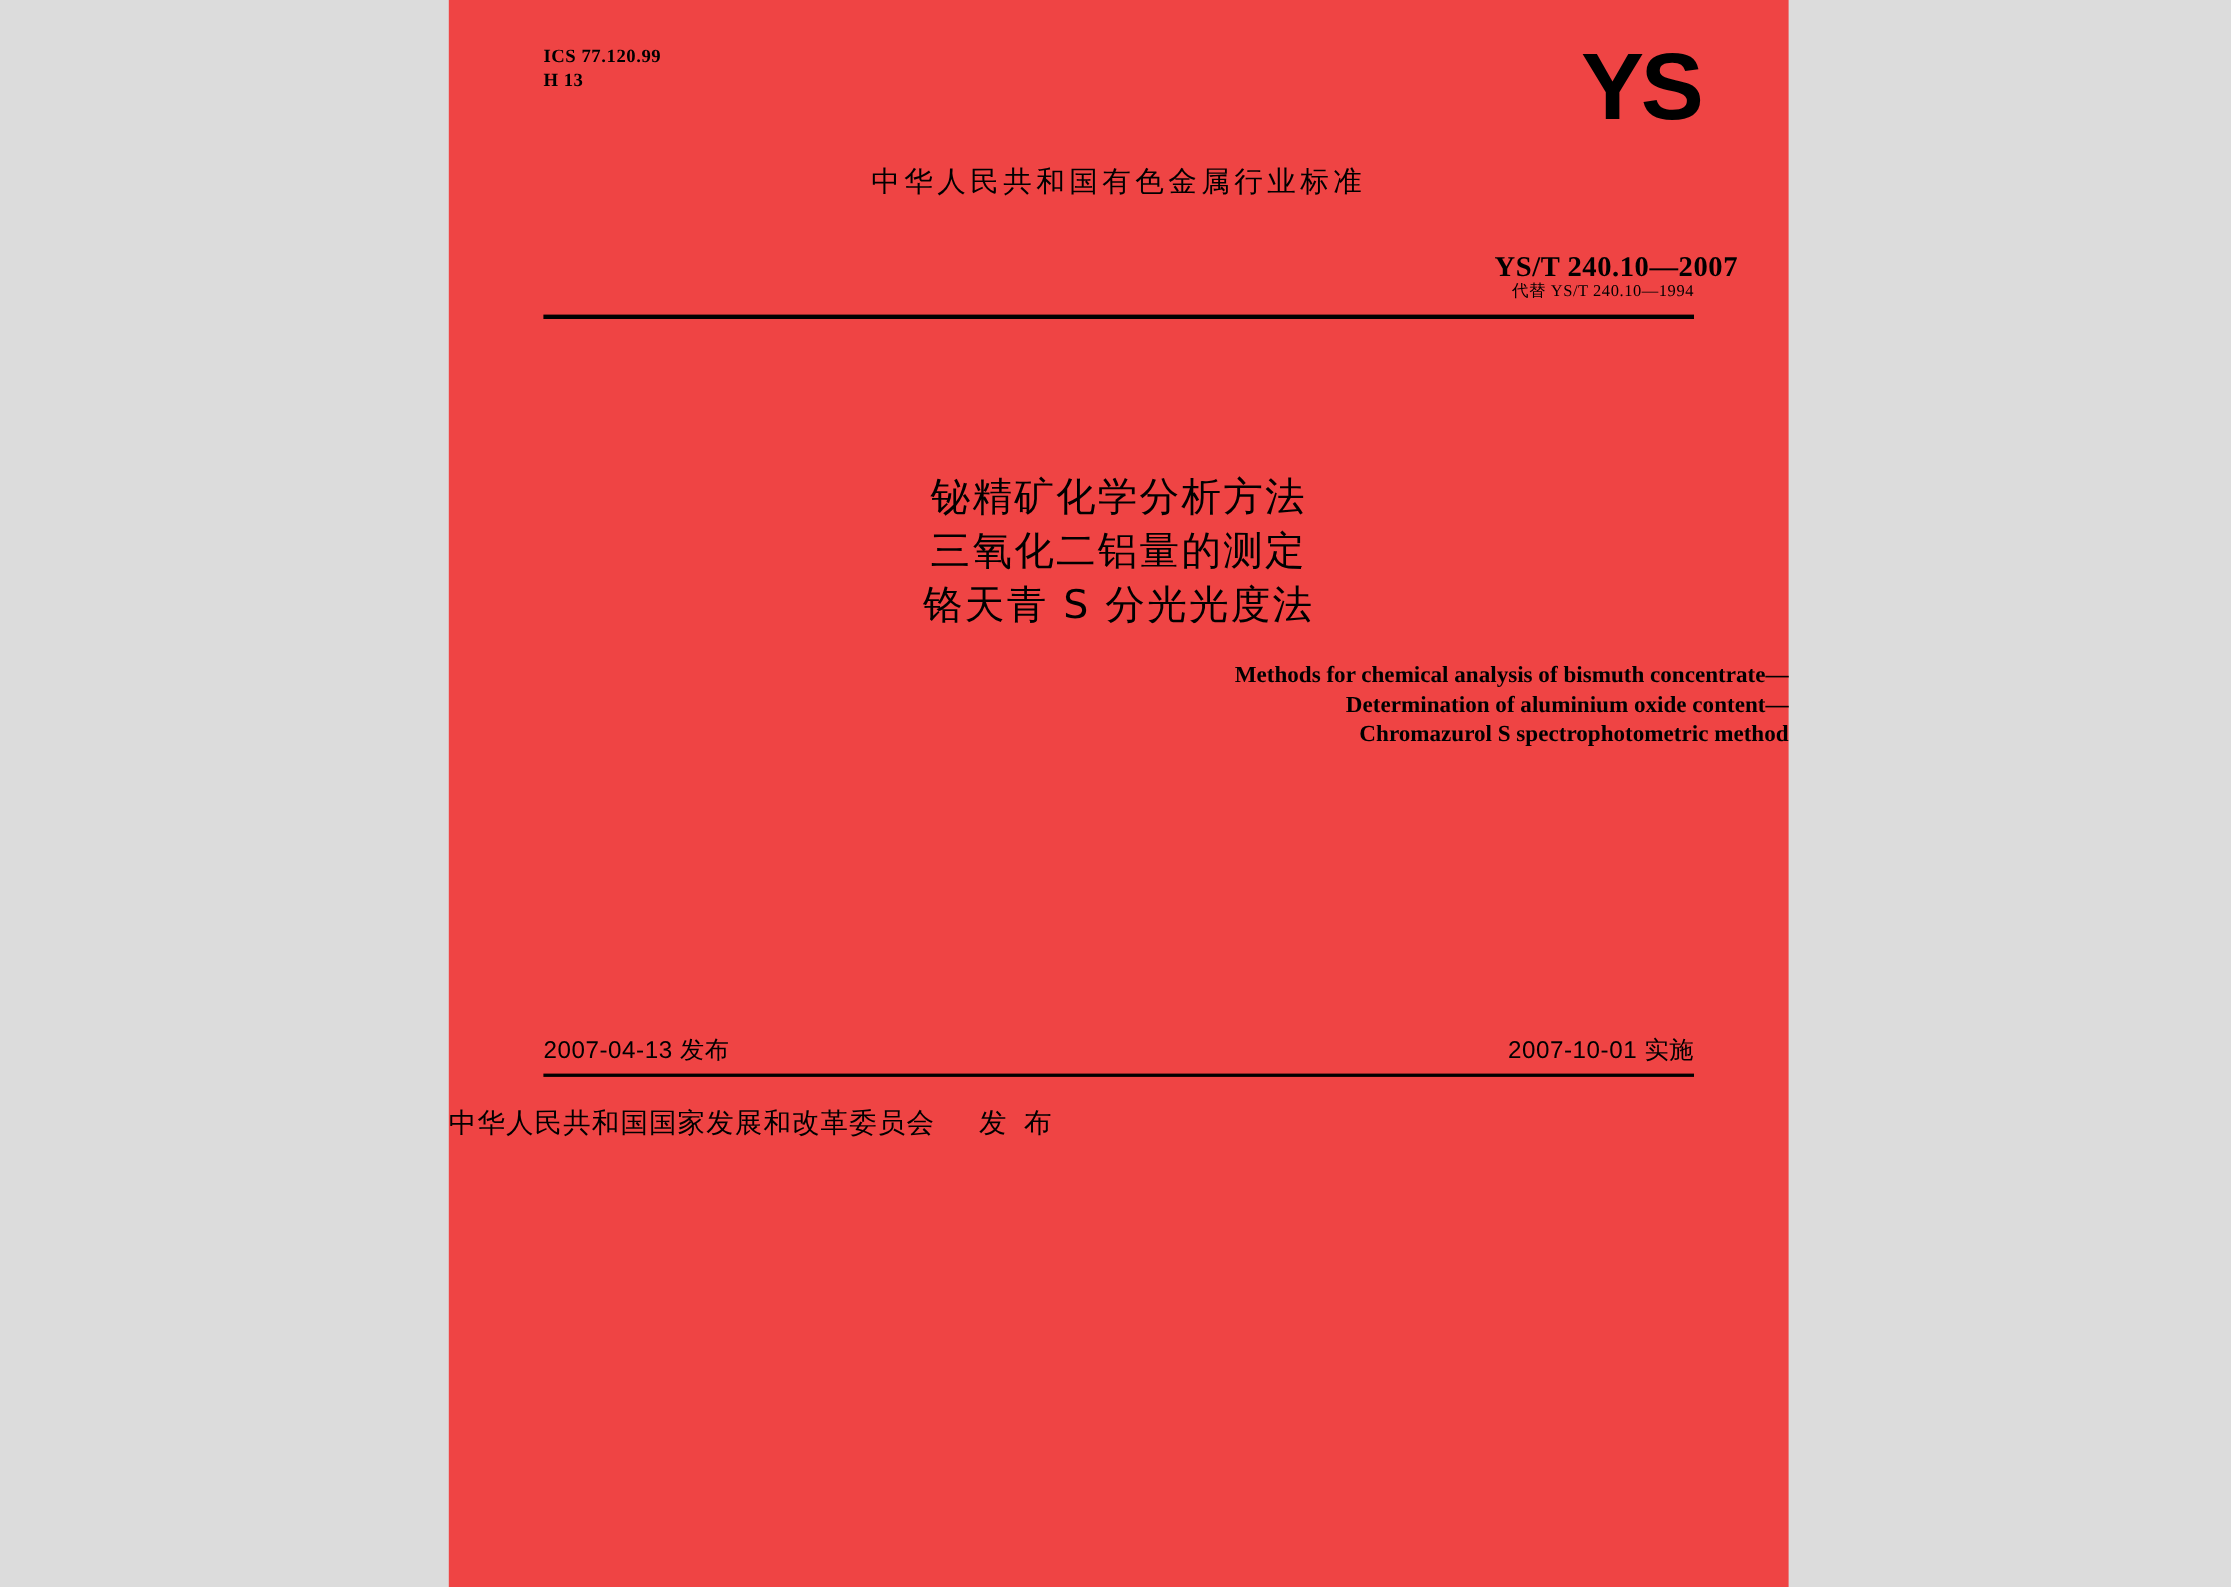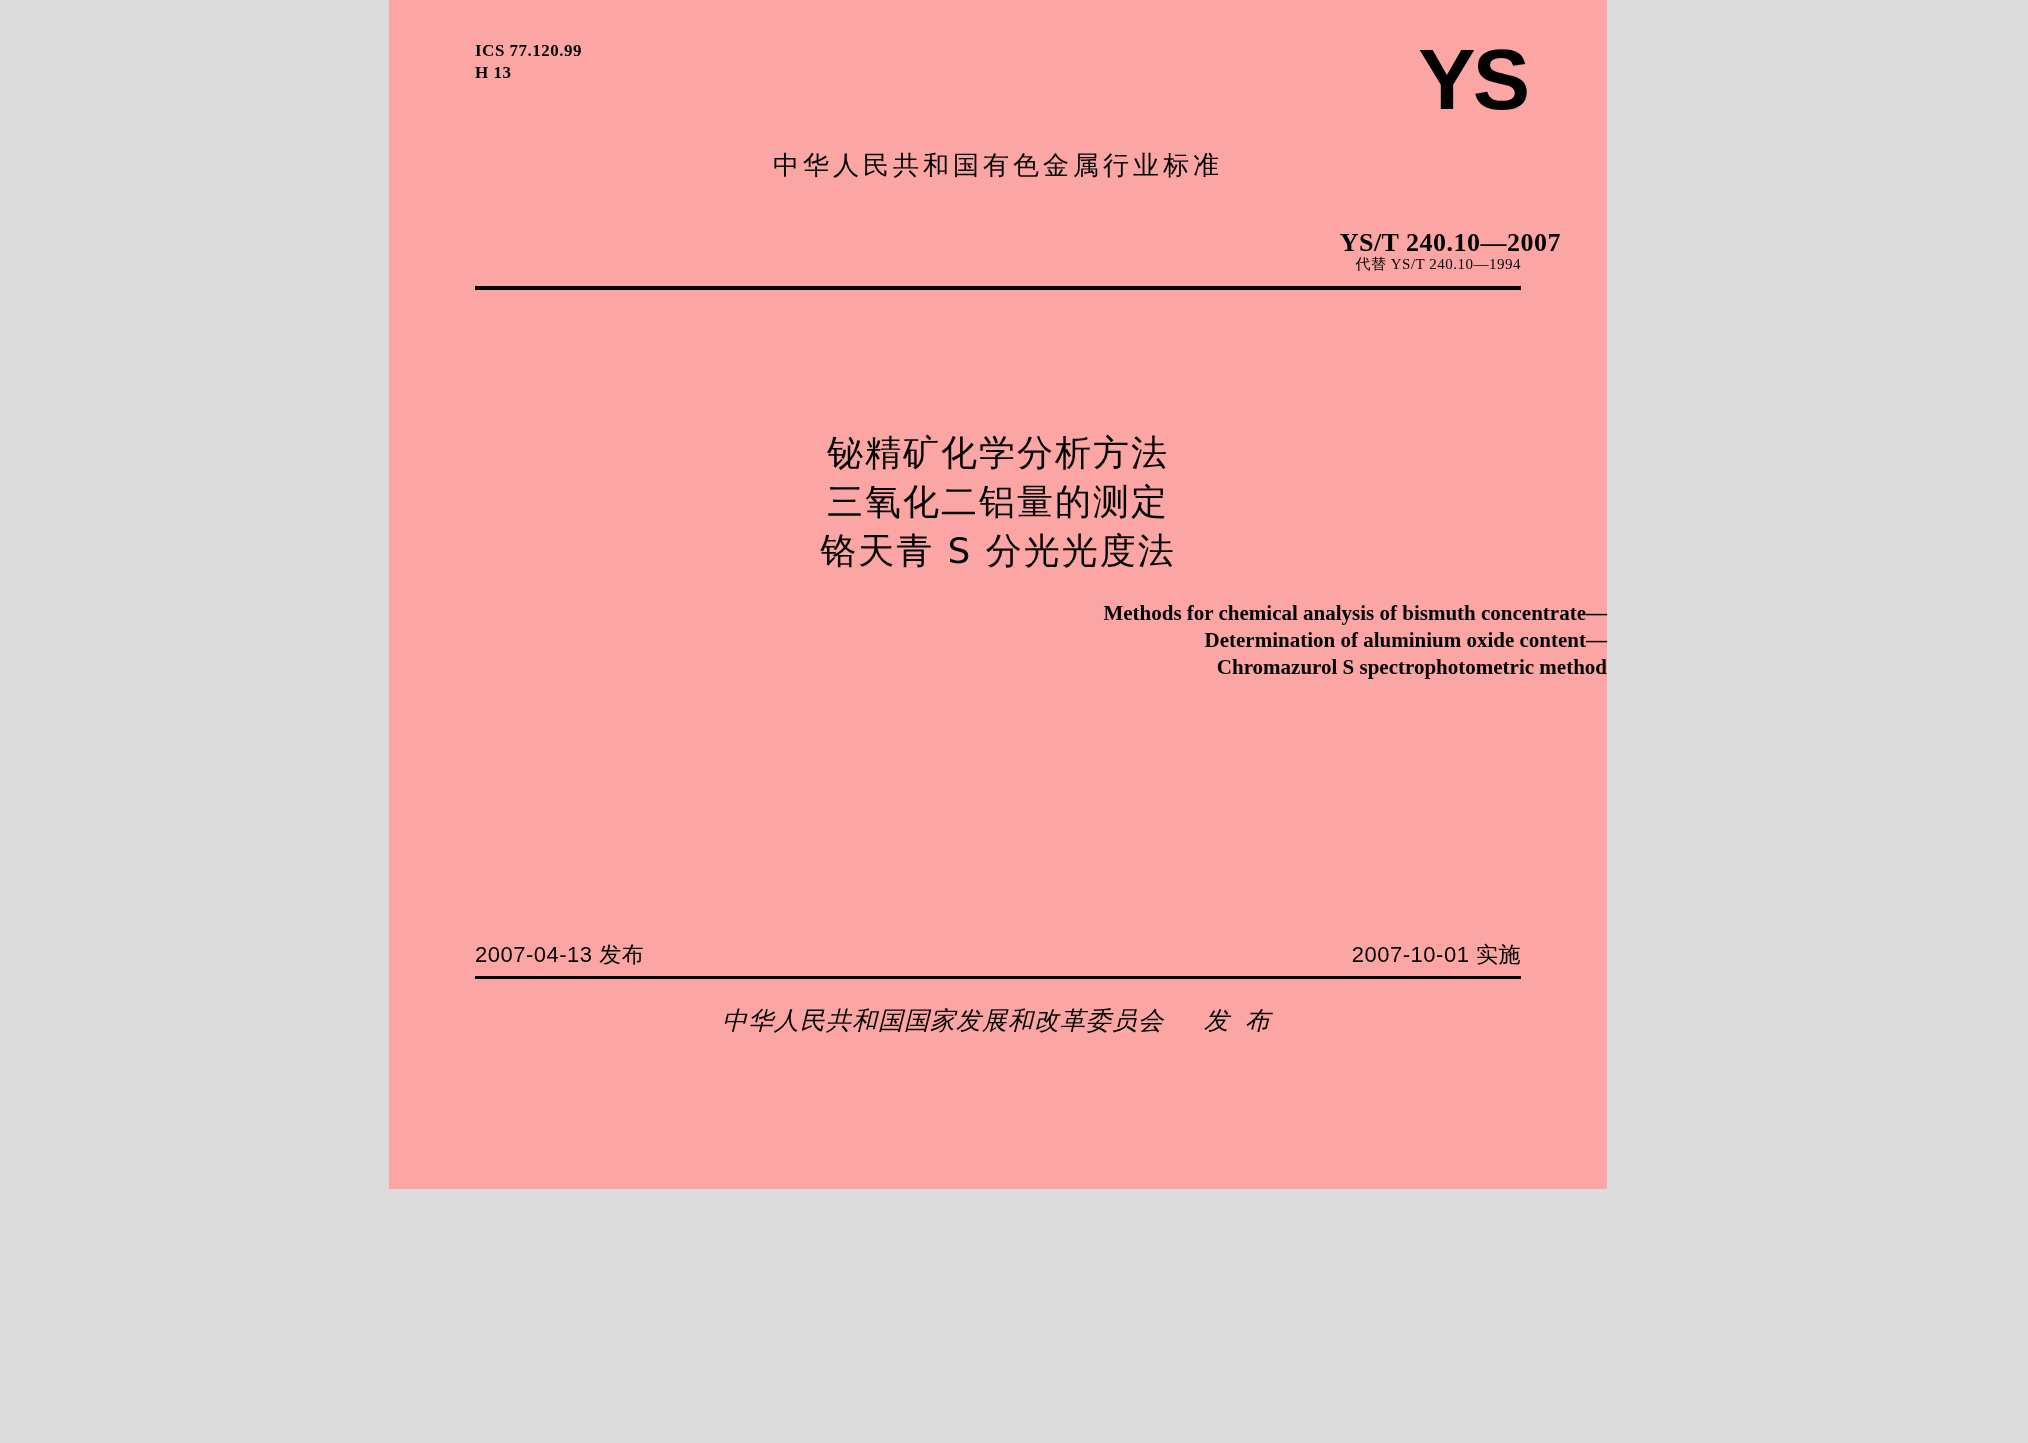--- a/index.html
+++ b/index.html
@@ -6,25 +6,25 @@
     margin: 0;
     padding: 0;
     background: #dcdcdc;
     width: 2028px;
     height: 1443px;
     overflow: hidden;
     font-family: "Liberation Sans", sans-serif;
   }
   #page {
     position: absolute;
-    left: 389px;
+    left: 408px;
     top: 0;
     width: 1218px;
-    height: 1189px;
-    background: #fca5a5;
+    height: 1443px;
+    background: #ef4444;
   }
   .content {
     position: absolute;
     left: 0;
     top: 0;
     width: 1218px;
     height: 1443px;
   }
   .ics-block {
     position: absolute;
@@ -138,26 +138,25 @@
     top: 976px;
     width: 1046px;
     height: 3px;
     background: #000;
   }
   .publisher {
     position: absolute;
     left: 0;
     top: 1004px;
     width: 1218px;
-    text-align: center;
+    text-align: left;
     font-family: "DejaVu Sans", sans-serif;
     font-size: 25px;
     letter-spacing: 1px;
     color: #000;
-    font-style: italic;
   }
   .publisher .pub-verb {
     margin-left: 40px;
     letter-spacing: 4px;
   }
 </style>
 </head>
 <body>
 
 <div id="page">

